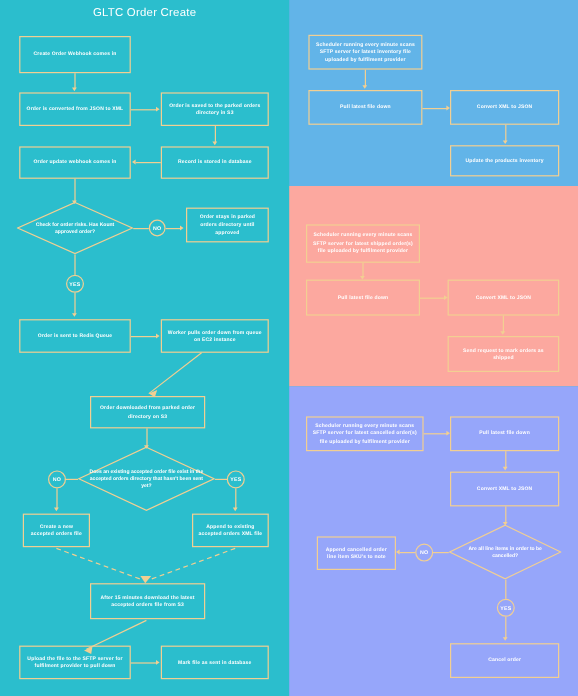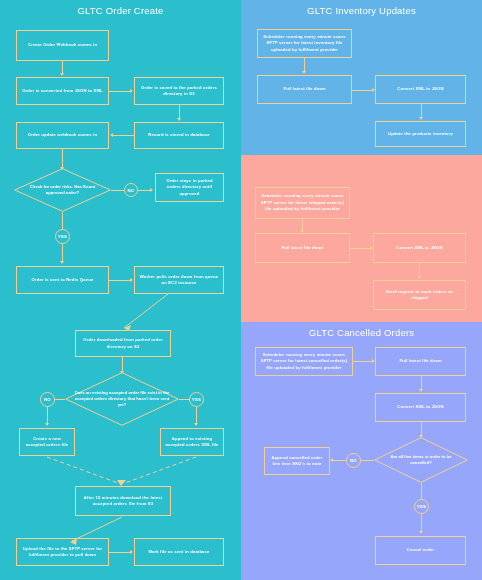--- a/index.html
+++ b/index.html
@@ -73,22 +73,20 @@
 <body>
 
 <div class="canvas">
 
   <div class="panel" id="panel-order-create"></div>
   <div class="panel" id="panel-inventory"></div>
   <div class="panel" id="panel-shipped"></div>
   <div class="panel" id="panel-cancelled"></div>
 
   <div class="panel-title" id="title-order-create" style="width:241px;">GLTC Order Create</div>
-  <div class="panel-title" id="title-inventory" style="left:241px;width:241px;">GLTC Inventory Updates</div>
-  <div class="panel-title" id="title-cancelled" style="left:241px;width:241px;">GLTC Cancelled Orders</div>
 
   <div class="node" style="left:16px;top:30px;width:93px;height:31px;">
       <span>Create Order Webhook comes in</span>
     </div>
   <div class="conn v" style="left:62px;top:61px;height:13px;"></div>
   <div class="arrow down" style="left:60px;top:73px;"></div>
 
   <div class="node" style="left:16px;top:77px;width:93px;height:28px;">
       <span>Order is converted from JSON to XML</span>
     </div>

